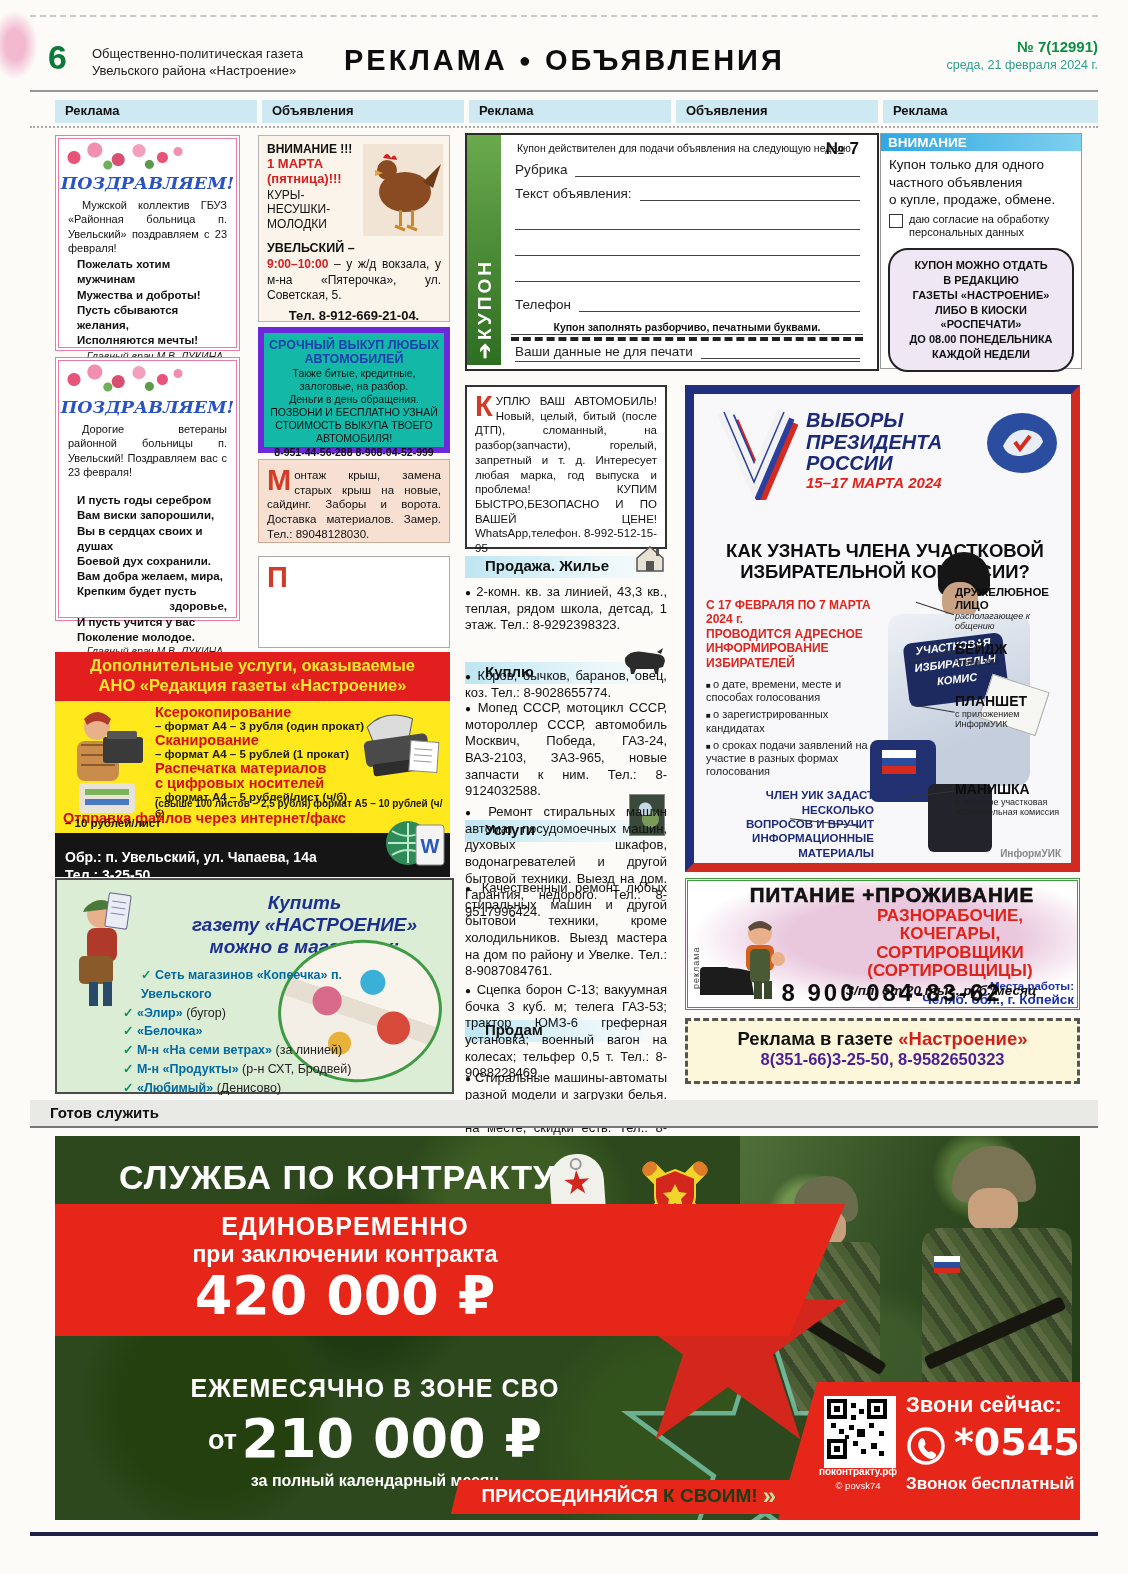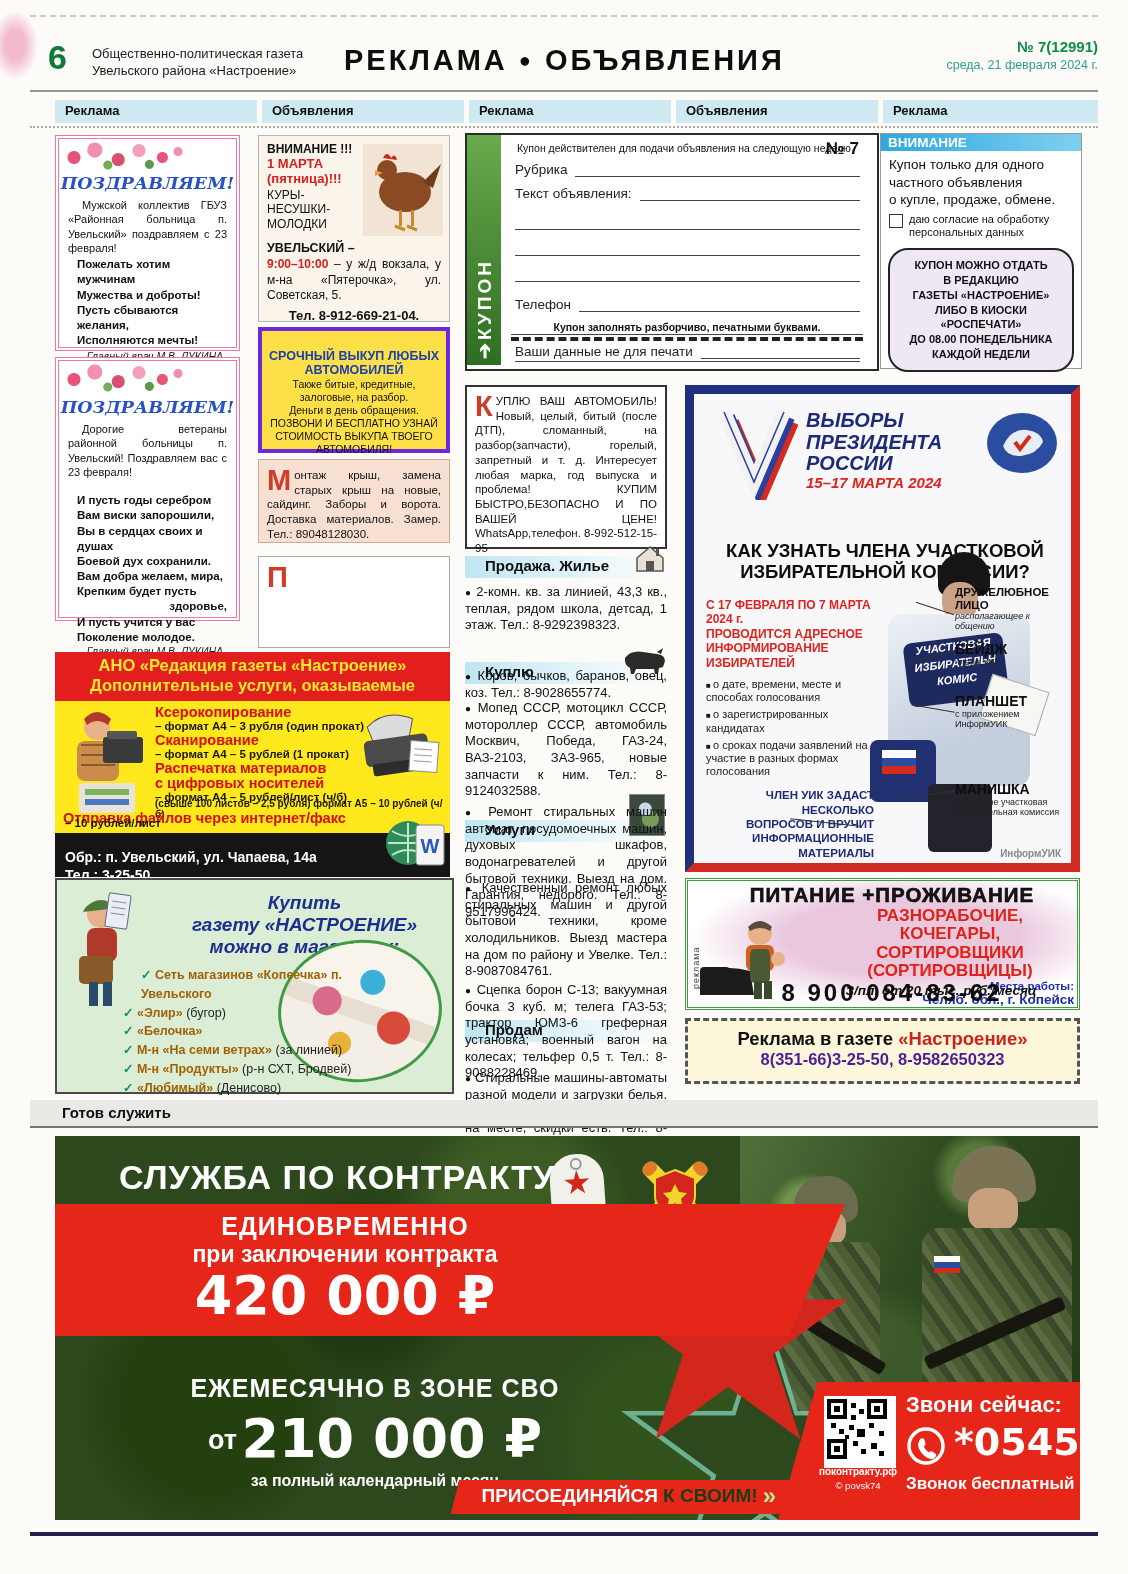--- a/index.html
+++ b/index.html
@@ -41,21 +41,21 @@
   .xhead{background:#e31e1e;color:#ffe92a;font-weight:bold;font-size:16.5px;line-height:1.22;text-align:center;padding-top:3px}
   .xbody{background:#ffe81c;position:relative}
   .xname{color:#d60f0f;font-weight:bold;font-size:14.5px;line-height:1.05}
   .xdet{font-size:11.5px;font-weight:bold;color:#1a1a1a;line-height:1.1}
   .xfoot{background:#151515;color:#fff;font-weight:bold;font-size:14px;line-height:1.3;padding:3px 10px}
   
   .bp{background:#dcedd6;border:2px solid #4a4a4a}
   .bptitle{font-size:19px;font-weight:bold;font-style:italic;color:#1b2f8e;line-height:1.15;text-align:center}
   .bpitem{font-size:12.5px;line-height:1.5;color:#222}
   .bpitem .chk::before{content:"✓ ";color:#0b8f63;font-weight:bold}
-  .bpitem .bl{font-weight:bold;color:#a16207}
+  .bpitem .bl{font-weight:bold;color:#0369a1}
   
   .coupon{border:2px solid #2a2a2a;background:#fff}
   .cline{border-bottom:1.5px solid #444}
   .clabel{font-size:13.5px;color:#222}
   
   .attn{border:1px solid #999;background:#fff}
   .attnhead{background:linear-gradient(90deg,#2ea7e0,#7fd0ef);color:#fff;font-weight:bold;font-size:13.5px;padding:1px 7px}
   .attnbody{font-size:13.5px;line-height:1.3;padding:5px 8px 0}
   .attnnote{border:2.5px solid #222;border-radius:20px;background:#efe8f4;font-weight:bold;font-size:11px;line-height:1.35;text-align:center;padding:8px 4px}
   
@@ -188,21 +188,21 @@
       </svg>
     </div>
     <div class="b" style="font-size:12.5px;margin-top:10px">УВЕЛЬСКИЙ –</div>
     <div class="jst" style="font-size:12px;line-height:1.3;margin-top:2px">
       <span class="b" style="color:#d42020">9:00–10:00</span>
       <span>– у ж/д вокзала, у м-на «Пятерочка», ул. Советская, 5.</span>
     </div>
     <div class="b ctr" style="font-size:13px;margin-top:4px">Тел. 8-912-669-21-04.</div>
   </div>
 
-  <div class="abs adbox ctr" style="left:258px;top:327px;width:192px;height:126px;background:#fde047;border:4px solid #6d28d9;padding:18px 4px;font-size:10.5px;line-height:1.25">
+  <div class="abs adbox ctr" style="left:258px;top:327px;width:192px;height:126px;background:#14b8a6;border:6px solid #6d28d9;padding:5px 4px;font-size:10.5px;line-height:1.25">
     <div class="b" style="color:#1b3fae;font-size:12.5px;line-height:1.15">
       <div>СРОЧНЫЙ ВЫКУП ЛЮБЫХ</div>
       <div>АВТОМОБИЛЕЙ</div>
     </div>
     <div>Также битые, кредитные,</div>
     <div>залоговые, на разбор.</div>
     <div>Деньги в день обращения.</div>
     <div>ПОЗВОНИ И БЕСПЛАТНО УЗНАЙ</div>
     <div>СТОИМОСТЬ ВЫКУПА ТВОЕГО</div>
     <div>АВТОМОБИЛЯ!</div>
@@ -213,22 +213,22 @@
   <div class="abs adbox smalltxt jst" style="left:258px;top:459px;width:192px;height:84px;background:#f7e0d2;border:1px solid #ccac98;padding:8px 8px">
     <span class="dropcap">М</span><span>онтаж крыш, замена старых крыш на новые, сайдинг. Заборы и ворота. Доставка материалов. Замер. Тел.: 89048128030.</span>
   </div>
 
   <div class="abs adbox smalltxt jst" style="left:258px;top:556px;width:192px;height:92px;background:#fff;border:1px solid #aaa;padding:8px 8px">
     <span class="dropcap">П</span>
   </div>
 
   <div class="abs" style="left:55px;top:652px;width:395px;height:216px">
     <div class="xhead" style="height:46px">
+      <div>Дополнительные услуги, оказываемые</div>
       <div>АНО «Редакция газеты «Настроение»</div>
-      <div>Дополнительные услуги, оказываемые</div>
     </div>
     <div class="xbody" style="height:132px">
       <div class="abs" style="left:4px;top:6px">
         <svg width="92" height="120" viewBox="0 0 92 120">
           <circle cx="38" cy="20" r="13" fill="#e9b189"></circle>
           <path d="M25 12 q13 -14 27 0 l-3 6 q-11 -8 -21 0 Z" fill="#b03a2a"></path>
           <rect x="18" y="34" width="42" height="40" rx="8" fill="#c98c4a"></rect>
           <path d="M22 38 h34 M22 48 h34 M22 58 h34" stroke="#8a5a28" stroke-width="2"></path>
           <rect x="44" y="30" width="40" height="26" rx="3" fill="#3a3a3a"></rect>
           <rect x="48" y="24" width="30" height="8" rx="2" fill="#555"></rect>
@@ -528,21 +528,21 @@
 
   <div class="abs advst" style="left:685px;top:1018px;width:395px;height:66px;padding-top:7px">
     <div style="font-size:18.5px;font-weight:bold">
       <span>Реклама в газете</span>
       <span style="color:#d0221a">«Настроение»</span>
     </div>
     <div class="b" style="font-size:16.5px;color:#4c1d95">8(351-66)3-25-50, 8-9582650323</div>
   </div>
 
   <div class="abs" style="left:30px;top:1100px;width:1068px;height:26px;background:#e9e9e6;border-bottom:2px solid #777">
-    <span class="b" style="font-size:15px;padding-left:32px;line-height:26px">Готов служить</span>
+    <span class="b" style="font-size:15px;padding-left:20px;line-height:26px">Готов служить</span>
   </div>
 
   <div class="abs army" style="left:55px;top:1136px;width:1025px;height:384px">
 
     <div class="abs photo" style="right:0;top:0;width:340px;height:384px">
       <div class="abs" style="left:0;top:0;right:0;bottom:0;background:
         radial-gradient(circle at 20% 20%, rgba(159,196,106,.5) 0 26px, rgba(159,196,106,0) 40px),
         radial-gradient(circle at 70% 10%, rgba(120,160,80,.55) 0 30px, rgba(120,160,80,0) 46px),
         radial-gradient(circle at 40% 60%, rgba(70,100,50,.6) 0 50px, rgba(70,100,50,0) 80px)"></div>
 

